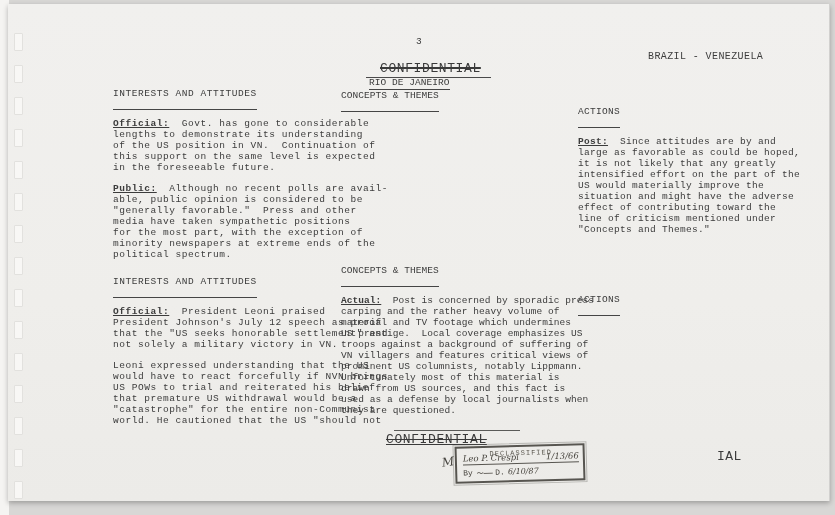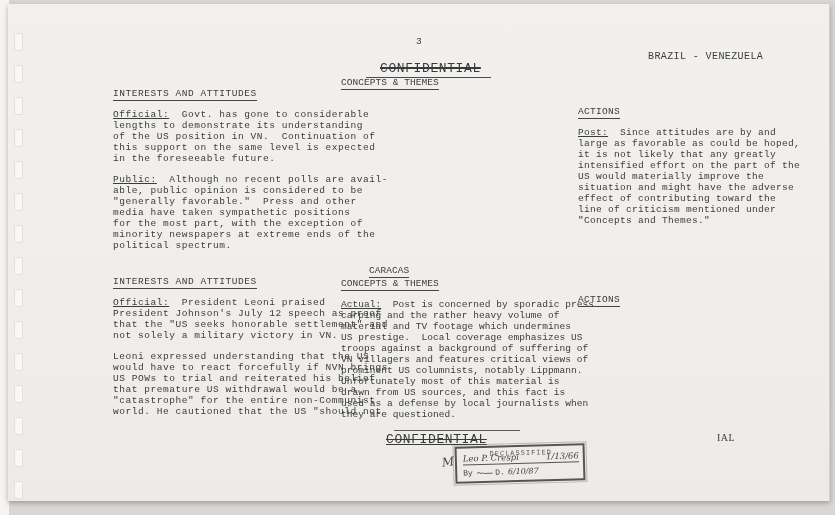--- a/index.html
+++ b/index.html
@@ -13,26 +13,26 @@
     background:linear-gradient(180deg,#f1f0ee 0,#efeeeb 60%,#ecebe8 100%);
     box-shadow:0 2px 5px rgba(0,0,0,.28);
     border-right:1px solid #d2d1cf;
   }
   .holes{position:absolute;left:6px;top:29px;display:flex;flex-direction:column;gap:14px;}
   .hole{width:9px;height:18px;background:#f8f7f5;border:1px solid #e2e1de;border-radius:1px;box-sizing:border-box;}
   .txt{color:#3c3c3c;font-size:9.5px;line-height:11px;position:absolute;}
   .c1{letter-spacing:.55px;}
   .c2{letter-spacing:.05px;}
   .c3{letter-spacing:.3px;margin-top:18px;}
-  .heading{display:inline-block;border-bottom:1px solid #454545;padding-bottom:1px;}
+  .heading{display:inline-block;border-bottom:1px solid #454545;padding-bottom:10px;}
   .head-wrap{margin:0 0 8px 0;}
   .city-wrap{margin:0 0 0 28px;}
   .city{display:inline-block;border-bottom:1px solid #454545;padding-bottom:1px;}
   .para{white-space:pre-wrap;margin:0 0 10px 0;}
-  .lead{text-decoration:underline;text-underline-offset:1px;}
+  .lead{text-decoration:underline;text-underline-offset:1px;font-weight:bold;}
   .lead:empty{text-decoration:none;}
   .conf{letter-spacing:.6px;color:#3a3a3a;font-size:13px;}
   .conf-top{display:inline-block;text-decoration:line-through;text-decoration-thickness:1.5px;
     border-bottom:1px solid #4a4a4a;padding:0 10px 1px 14px;}
   .conf-bottom{display:inline-block;position:relative;text-decoration:line-through underline;
     text-decoration-thickness:1px;padding-bottom:1px;}
   .conf-bottom::after{content:"";position:absolute;left:8px;top:-2px;width:126px;height:1px;background:#5a5a58;}
   #stamp{
     position:absolute;left:447px;top:441px;width:116px;padding:2px 4px 3px 6px;
     border:2px solid #575550;outline:1px solid rgba(87,85,80,.35);outline-offset:1px;
@@ -42,21 +42,21 @@
   .hand{font-family:"DejaVu Serif","Liberation Serif",serif;font-style:italic;}
   .stamp-line1{margin-top:-5px;display:flex;justify-content:space-between;align-items:flex-end;
     border-bottom:1px solid #575550;padding-bottom:1px;font-size:8.5px;}
   .stamp-line2{display:flex;align-items:center;gap:3px;font-size:8px;margin-top:2px;}
   .squiggle{font-size:10px;letter-spacing:-1px;}
   #margin-mark{position:absolute;left:434px;top:451px;font-size:12px;color:#46443f;transform:rotate(-8deg);}
   #page-number{position:absolute;left:408px;top:32px;font-size:9.5px;color:#3c3c3c;}
   #region-label{position:absolute;left:608px;top:47px;font-size:10px;letter-spacing:.4px;color:#3c3c3c;margin-left:32px;}
   #conf-top-wrap{position:absolute;left:358px;top:55px;}
   #conf-bottom-wrap{position:absolute;left:378px;top:426px;}
-  #footer-initials{position:absolute;left:709px;top:428px;font-size:10px;color:#3c3c3c;letter-spacing:.5px;font-family:Liberation Serif, serif;}
+  #footer-initials{position:absolute;left:709px;top:445px;font-size:13px;color:#3c3c3c;letter-spacing:.5px;}
   
   #s1c1{left:105px;top:84px;width:292px;}
   #s1c2{left:333px;top:73px;width:272px;}
   #s1c3{left:570px;top:84px;width:254px;}
   #s2c1{left:105px;top:272px;width:292px;}
   #s2c2{left:333px;top:261px;width:272px;}
   #s2c3{left:570px;top:272px;width:254px;}
 </style>
 </head>
 <body>
@@ -98,20 +98,21 @@
     <p class="para"><span class="lead">Public:</span><span>  Although no recent polls are avail-
 able, public opinion is considered to be
 "generally favorable."  Press and other
 media have taken sympathetic positions
 for the most part, with the exception of
 minority newspapers at extreme ends of the
 political spectrum.</span></p>
   </div>
 
   <div class="txt c2" id="s1c2">
+    <div class="city-wrap"><span class="city">RIO DE JANEIRO</span></div>
     <div class="head-wrap"><span class="heading">CONCEPTS &amp; THEMES</span></div>
   </div>
 
   <div class="txt c3" id="s1c3">
     <div class="head-wrap"><span class="heading">ACTIONS</span></div>
     <p class="para"><span class="lead">Post:</span><span>  Since attitudes are by and
 large as favorable as could be hoped,
 it is not likely that any greatly
 intensified effort on the part of the
 US would materially improve the
@@ -129,21 +130,20 @@
 not solely a military victory in VN.</span></p>
     <p class="para"><span class="lead"></span><span>Leoni expressed understanding that the US
 would have to react forcefully if NVN brings
 US POWs to trial and reiterated his belief
 that premature US withdrawal would be a
 "catastrophe" for the entire non-Communist
 world. He cautioned that the US "should not</span></p>
   </div>
 
   <div class="txt c2" id="s2c2">
-    <div class="city-wrap"><span class="city">CARACAS</span></div>
     <div class="head-wrap"><span class="heading">CONCEPTS &amp; THEMES</span></div>
     <p class="para"><span class="lead">Actual:</span><span>  Post is concerned by sporadic press
 carping and the rather heavy volume of
 material and TV footage which undermines
 US prestige.  Local coverage emphasizes US
 troops against a background of suffering of
 VN villagers and features critical views of
 prominent US columnists, notably Lippmann.
 Unfortunately most of this material is
 drawn from US sources, and this fact is

